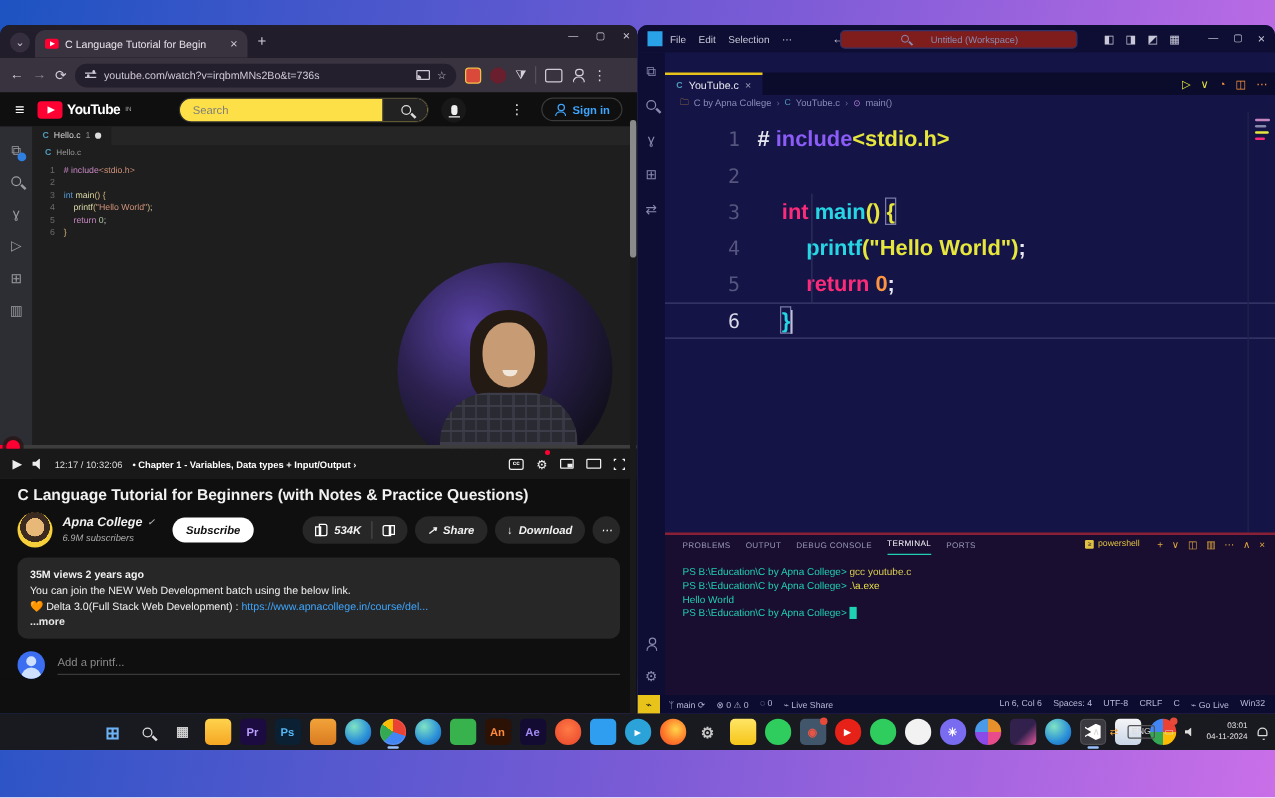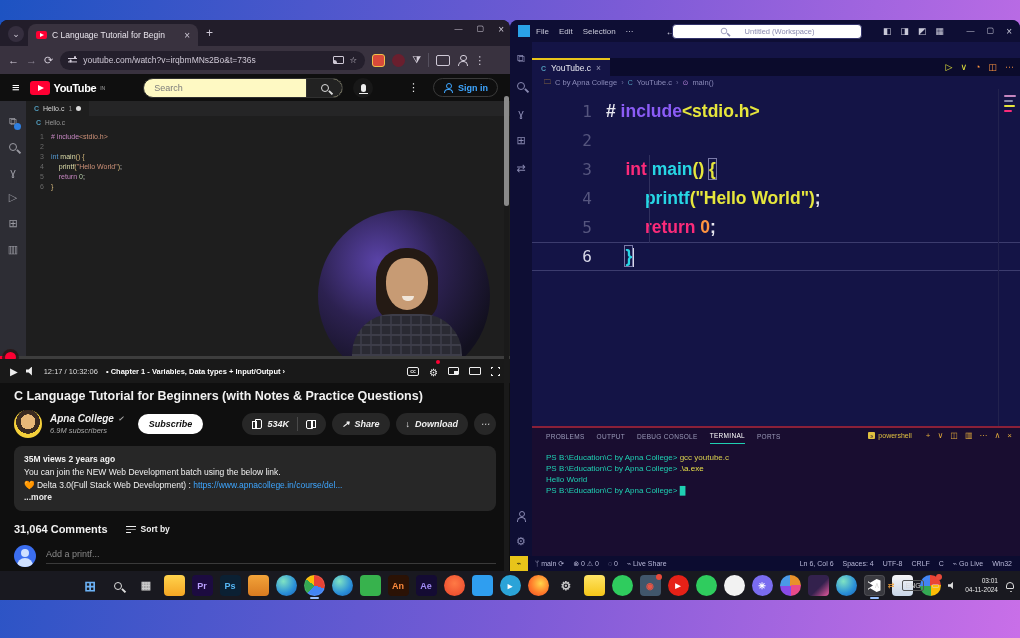--- a/index.html
+++ b/index.html
@@ -32,21 +32,21 @@
   .profbox{width:14px;height:11px;border:1px solid #cfc9d6;border-radius:2px;}
 
   
   .ythead{height:27px;background:#0f0f0f;display:flex;align-items:center;gap:10px;padding:0 12px;}
   .ham{color:#fff;font-size:13px;}
   .ytlogo{display:flex;align-items:center;gap:4px;}
   .ytlogo .box{width:20px;height:14px;background:#f03;border-radius:3px;position:relative;}
   .ytlogo .box:after{content:"";position:absolute;left:8px;top:4px;border-left:6px solid #fff;border-top:3px solid transparent;border-bottom:3px solid transparent;}
   .ytlogo .wm{color:#fff;font-weight:bold;font-size:11px;letter-spacing:-0.4px;}
   .ytlogo sup{color:#aaa;font-size:5px;}
-  .ytsearch{margin-left:28px;width:200px;height:20px;border:1px solid #303030;border-radius:10px;display:flex;align-items:center;background:#fef9c3;overflow:hidden;}
+  .ytsearch{margin-left:28px;width:200px;height:20px;border:1px solid #303030;border-radius:10px;display:flex;align-items:center;background:#fde047;overflow:hidden;}
   .ytsearch .ph{flex:1;color:#7c7c7c;font-size:9px;padding-left:10px;}
   .ytsearch .btn{width:36px;height:100%;background:#222;display:flex;align-items:center;justify-content:center;border-left:1px solid #303030;}
   .micbtn{width:20px;height:20px;border-radius:50%;background:#181818;display:flex;align-items:center;justify-content:center;}
   .signin{margin-left:4px;height:19px;border:1px solid #3a3a3a;border-radius:10px;display:flex;align-items:center;gap:5px;padding:0 9px;color:#3ea6ff;font-size:9px;font-weight:bold;}
 
   .video{position:relative;height:282px;background:#161616;overflow:hidden;}
   .v-abar{position:absolute;left:0;top:0;width:26px;height:100%;background:#2d2d34;display:flex;flex-direction:column;align-items:center;gap:13px;padding-top:14px;color:#9a9aa2;font-size:11px;}
   .v-abar .ai{position:relative;}
   .v-abar .ai .bdg{position:absolute;right:-4px;bottom:-2px;width:7px;height:7px;border-radius:50%;background:#2f7fe0;font-size:5px;color:#fff;display:flex;align-items:center;justify-content:center;}
   .v-main{position:absolute;left:26px;top:0;right:0;bottom:0;background:#1e1e1e;}
@@ -100,21 +100,21 @@
   .c-av:after{content:"";position:absolute;left:3px;top:13px;width:16px;height:10px;border-radius:8px 8px 0 0;background:#cfe0ff;}
   .addcomment{flex:1;color:#8a8a8a;font-size:9px;border-bottom:1px solid #3a3a3a;padding-bottom:4px;}
   .bscroll{position:absolute;right:1px;top:76px;width:5px;bottom:0;background:#1a1a1a;}
   .bscroll .thumb{position:absolute;left:0;top:0;width:100%;height:110px;background:#8a8a8a;border-radius:3px;}
 
   
   .vs-title{height:22px;background:#0e0e34;display:flex;align-items:center;gap:6px;padding:0 8px;position:relative;}
   .vslogo{width:12px;height:12px;background:#2aa2e8;clip-path:polygon(70% 0,100% 12%,100% 88%,70% 100%,20% 72%,6% 82%,0 76%,42% 50%,0 24%,6 18%,20% 28%);}
   .vs-menus{display:flex;gap:10px;color:#c8c8d8;font-size:8px;}
   .navarrows{display:flex;gap:10px;color:#c8c8d8;font-size:10px;margin-left:26px;}
-  .wspill{position:absolute;left:162px;top:3.5px;width:190px;height:15px;background:#ffffff;border:1px solid #32326a;border-radius:4px;display:flex;align-items:center;justify-content:center;gap:17px;color:#8a8ab0;font-size:7.5px;}
+  .wspill{position:absolute;left:162px;top:3.5px;width:190px;height:15px;background:#7f1d1d;border:1px solid #32326a;border-radius:4px;display:flex;align-items:center;justify-content:center;gap:17px;color:#8a8ab0;font-size:7.5px;}
   .vs-winicons{position:absolute;right:76px;display:flex;gap:9px;color:#c8c8d8;font-size:9px;}
   .vs-winctl{position:absolute;right:8px;display:flex;gap:12px;color:#c8c8d8;font-size:8px;}
   .vs-body{position:absolute;top:22px;left:0;right:0;bottom:15px;display:flex;}
   .vs-abar{width:22px;background:#0e0e34;display:flex;flex-direction:column;align-items:center;padding-top:10px;gap:15px;color:#8888b0;font-size:11px;position:relative;}
   .vs-abar .bottom{position:absolute;bottom:8px;display:flex;flex-direction:column;gap:12px;align-items:center;}
   .vs-main{flex:1;display:flex;flex-direction:column;position:relative;margin-top:16px;}
   .vs-tabs{height:18px;background:#0b0b2c;display:flex;align-items:center;position:relative;}
   .vs-tab{height:100%;background:#141446;border-top:2px solid #e8c41a;display:flex;align-items:center;gap:5px;padding:0 9px;color:#e8e8f0;font-size:8.5px;}
   .vs-tabacts{position:absolute;right:6px;display:flex;gap:8px;font-size:9px;color:#ff9440;align-items:center;}
   .vs-crumb{height:13px;display:flex;align-items:center;gap:4px;padding-left:12px;font-size:7.5px;color:#8a8ab8;background:#141446;}
@@ -353,27 +353,20 @@
               <span>Download</span>
             </div>
           <div class="morebtn">⋯</div>
         </div>
       </div>
       <div class="descbox">
         <div class="meta">35M views  2 years ago</div>
         <div>You can join the  NEW Web Development batch using the below link.</div>
         <div><span>🧡 Delta 3.0(Full Stack Web Development) : </span><a>https://www.apnacollege.in/course/del...</a></div>
         <div class="morelnk">...more</div>
-      </div>
-      <div class="comhead">
-        <span class="comcount">31,064 Comments</span>
-        <span class="sortby">
-            <span class="ic ic-sort"></span>
-            <span>Sort by</span>
-          </span>
       </div>
       <div class="addrow">
         <div class="c-av"></div>
         <div class="addcomment">Add a printf...</div>
       </div>
     </div>
     <div class="bscroll">
         <span class="thumb"></span>
       </div>
   </div>

